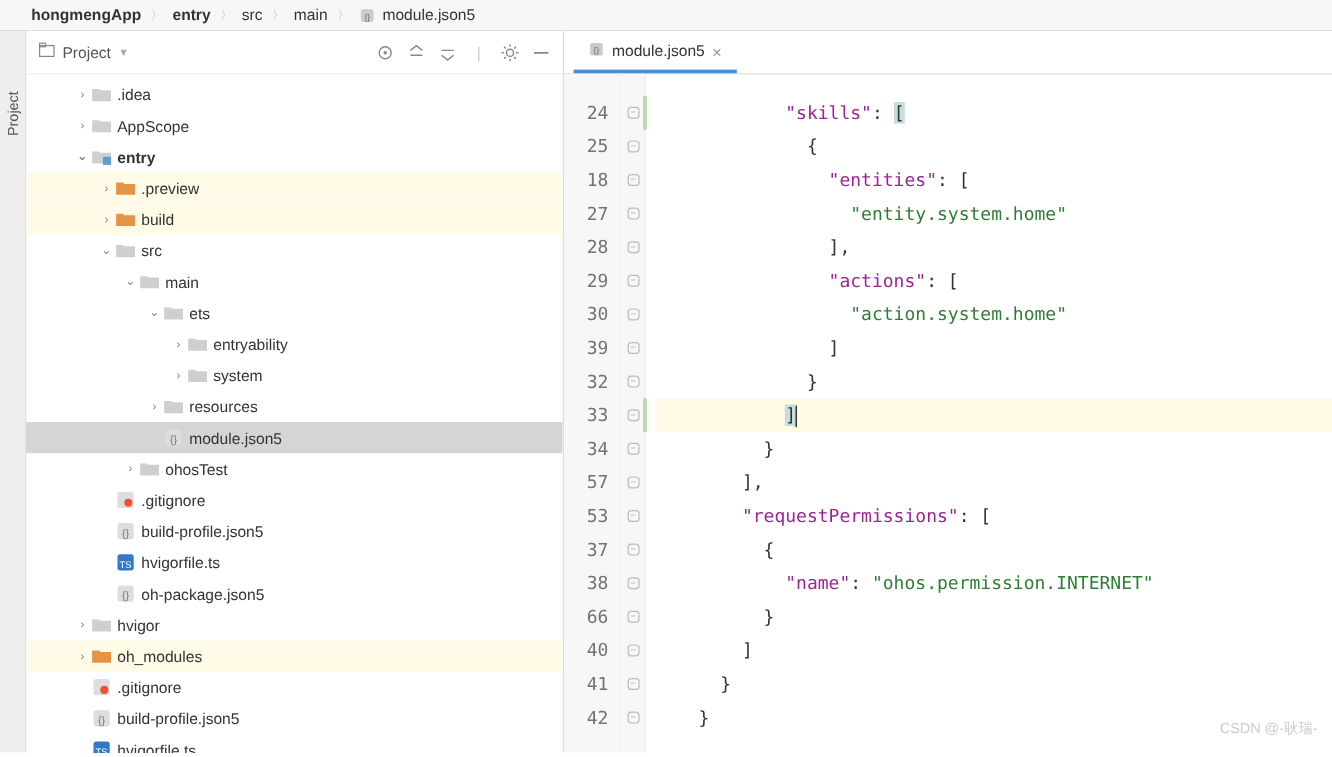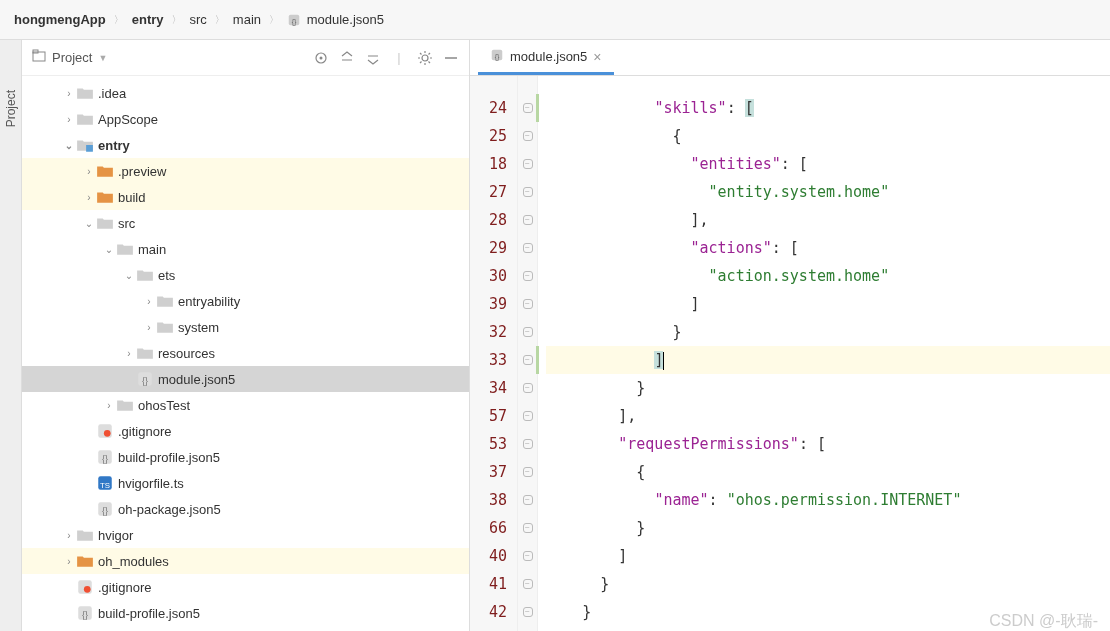--- a/index.html
+++ b/index.html
@@ -1,19 +1,19 @@
 <!DOCTYPE html>
 <html><head>
   <meta charset="utf-8">
   <style>
     * { margin: 0; padding: 0; box-sizing: border-box; }
     body { font-family: -apple-system, BlinkMacSystemFont, "Segoe UI", sans-serif; font-size: 13px; color: #333; background: #fff; width: 1110px; height: 631px; overflow: hidden; }
     
     
-    .breadcrumb-bar { height: 40px; display: flex; align-items: center; padding: 0 10px; background: #f7f7f7; border-bottom: 1px solid #ddd; gap: 4px; }
+    .breadcrumb-bar { height: 26px; display: flex; align-items: center; padding: 0 22px; background: #f7f7f7; border-bottom: 1px solid #ddd; gap: 4px; }
     .crumb { padding: 2px 4px; }
     .crumb.bold { font-weight: 600; }
     .crumb-sep { color: #aaa; font-size: 10px; }
     .crumb-icon { display: inline-block; width: 14px; height: 14px; vertical-align: middle; margin-right: 2px; }
     
     
     .main-layout { display: flex; height: calc(100% - 30px); }
     
     
     .left-gutter { width: 22px; background: #eee; border-right: 1px solid #ddd; display: flex; align-items: flex-start; justify-content: center; padding-top: 50px; }
@@ -36,37 +36,37 @@
     .tree-arrow.empty { color: transparent; }
     .tree-icon { width: 18px; height: 18px; margin-right: 4px; display: flex; align-items: center; justify-content: center; }
     
     
     .editor-area { flex: 1; display: flex; flex-direction: column; background: #fff; }
     .tabs-bar { height: 36px; display: flex; align-items: flex-end; border-bottom: 1px solid #ddd; padding-left: 8px; }
     .tab { display: flex; align-items: center; gap: 6px; padding: 7px 12px; border-bottom: 3px solid #4a90d9; font-size: 13px; }
     .tab-close { color: #999; font-size: 14px; }
     
     .editor-body { flex: 1; display: flex; font-family: 'Consolas', 'Monaco', monospace; font-size: 15px; line-height: 28px; position: relative; }
-    .gutter-nums { width: 48px; background: #f7f7f7; border-right: 1px solid #eee; text-align: right; padding-right: 10px; color: #7f1d1d; padding-top: 18px; }
+    .gutter-nums { width: 48px; background: #f7f7f7; border-right: 1px solid #eee; text-align: right; padding-right: 10px; color: #737373; padding-top: 18px; }
     .gutter-nums div { height: 28px; }
     .fold-gutter { width: 20px; background: #f7f7f7; border-right: 1px solid #eee; padding-top: 18px; }
     .fold-gutter div { height: 28px; display: flex; align-items: center; justify-content: center; }
     .fold-mark { width: 10px; height: 10px; border: 1px solid #bbb; border-radius: 3px; font-size: 8px; line-height: 8px; text-align: center; color: #bbb; }
     .change-mark { position: absolute; width: 3px; background: #b8d7a3; }
     
     .code-area { flex: 1; padding-top: 18px; padding-left: 8px; position: relative; }
     .code-line { height: 28px; white-space: pre; }
     .code-line.hl { background: #fffbe6; }
     .s-key { color: #9b2393; }
     .s-str { color: #2e7d32; }
     .s-punc { color: #333; }
     .s-bracket-hl { background: #c5e0dc; }
     .cursor { display: inline-block; width: 1px; height: 18px; background: #000; vertical-align: middle; }
     
-    .watermark { position: absolute; bottom: 6px; right: 12px; color: #ccc; font-size: 16px; font-family: sans-serif; }
+    .watermark { position: absolute; bottom: 6px; right: 12px; color: #ccc; font-size: 12px; font-family: sans-serif; }
     
     svg { width: 100%; height: 100%; }
   </style>
 </head>
 <body>
 
 <div class="breadcrumb-bar">
   <span class="crumb bold">hongmengApp</span>
   <span class="crumb-sep">〉</span>
   <span class="crumb bold">entry</span>

